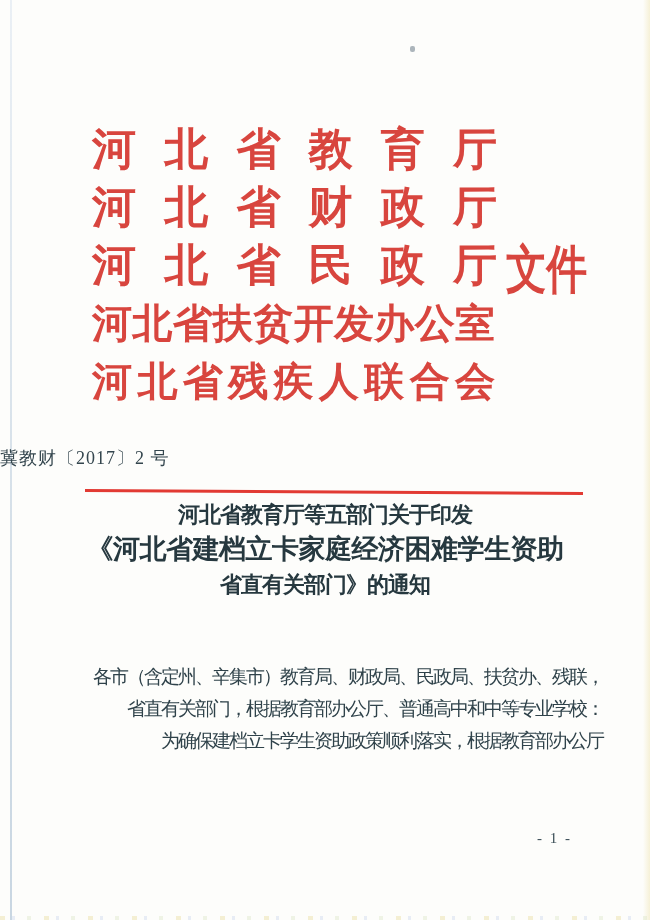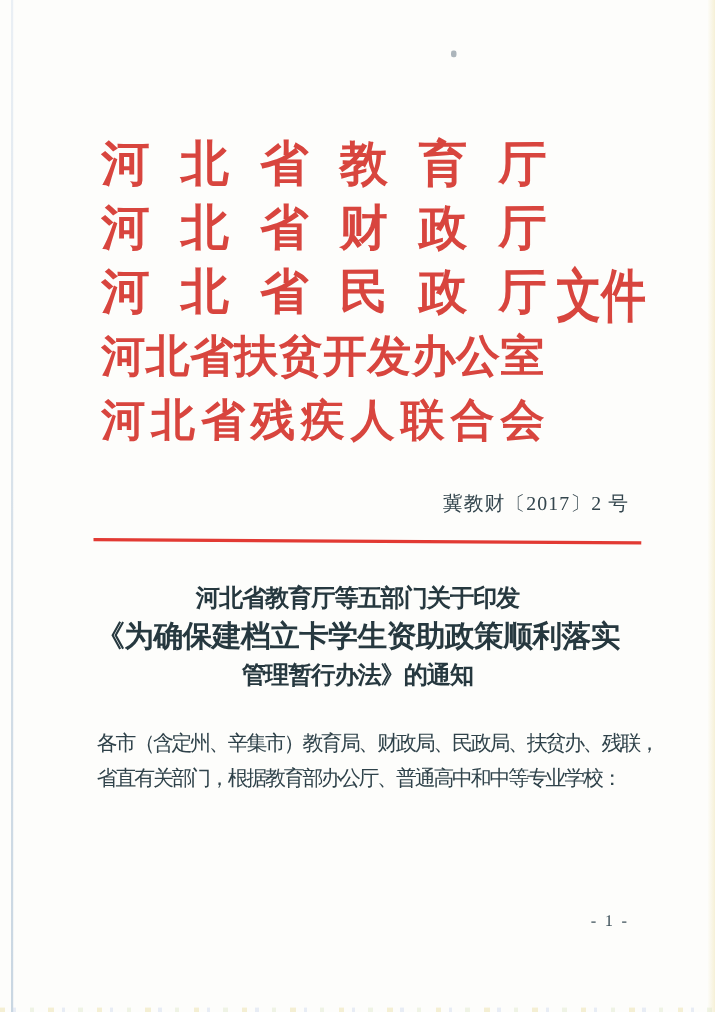--- a/index.html
+++ b/index.html
@@ -26,35 +26,35 @@
   
   .org-block{position:absolute;left:92px;top:120px;}
   .org-line{display:flex;justify-content:space-between;align-items:center;height:58px;
     color:var(--red);font-weight:700;white-space:nowrap;}
   .org-line-1,.org-line-2,.org-line-3{width:405px;font-size:44px;}
   .org-line-4,.org-line-5{width:403px;font-size:40px;}
   .doc-type{position:absolute;left:506px;top:244px;line-height:1;font-size:52px;
     font-weight:700;color:var(--red);transform:scale(0.78,1);transform-origin:left top;
     white-space:nowrap;}
 
-  .doc-number{position:absolute;left:0;top:446px;width:572px;text-align:right;
+  .doc-number{position:absolute;left:0;top:446px;width:572px;text-align:left;
     font-size:18px;letter-spacing:1px;color:var(--doc-number-ink);}
 
   .red-rule{position:absolute;left:85px;top:489px;width:498px;height:3px;
     background:var(--rule);transform:rotate(0.35deg);transform-origin:left center;}
 
   
-  .title-block{position:absolute;left:0;top:526px;width:650px;text-align:center;
+  .title-block{position:absolute;left:0;top:497px;width:650px;text-align:center;
     font-weight:700;color:var(--title-ink);}
   .title-line{line-height:35px;font-size:22px;letter-spacing:-1px;white-space:nowrap;}
   .title-line-2{font-size:27px;letter-spacing:-0.5px;}
 
   
   .body-block{position:absolute;left:88px;top:661px;width:515px;
-    font-size:19px;line-height:32px;letter-spacing:-2px;color:var(--body-ink);}
+    font-size:19px;line-height:32px;letter-spacing:-2px;color:var(--body-ink);text-align:right;}
   .body-line{white-space:nowrap;}
   .body-line.indent{text-indent:44px;}
 
   .page-number{position:absolute;top:830px;left:537px;font-size:15px;
     letter-spacing:2px;color:var(--page-ink);white-space:nowrap;}
 </style>
 </head>
 <body>
 
 <div class="paper">
@@ -114,23 +114,24 @@
     </div>
 
   <div class="doc-type">文件</div>
 
   <div class="doc-number">冀教财〔2017〕2 号</div>
 
   <div class="red-rule"></div>
 
   <div class="title-block">
       <div class="title-line title-line-1">河北省教育厅等五部门关于印发</div>
-      <div class="title-line title-line-2">《为确保建档立卡学生资助政策顺利落实</div>
-      <div class="title-line title-line-3">管理暂行办法》的通知</div>
+      <div class="title-line title-line-2">《河北省建档立卡家庭经济困难学生资助</div>
+      <div class="title-line title-line-3">省直有关部门》的通知</div>
     </div>
 
   <div class="body-block">
       <div class="body-line">各市（含定州、辛集市）教育局、财政局、民政局、扶贫办、残联，</div>
       <div class="body-line">省直有关部门，根据教育部办公厅、普通高中和中等专业学校：</div>
+      <div class="body-line indent">为确保建档立卡学生资助政策顺利落实，根据教育部办公厅</div>
     </div>
 
   <div class="page-number">- 1 -</div>
 </div>
 
 </body></html>

